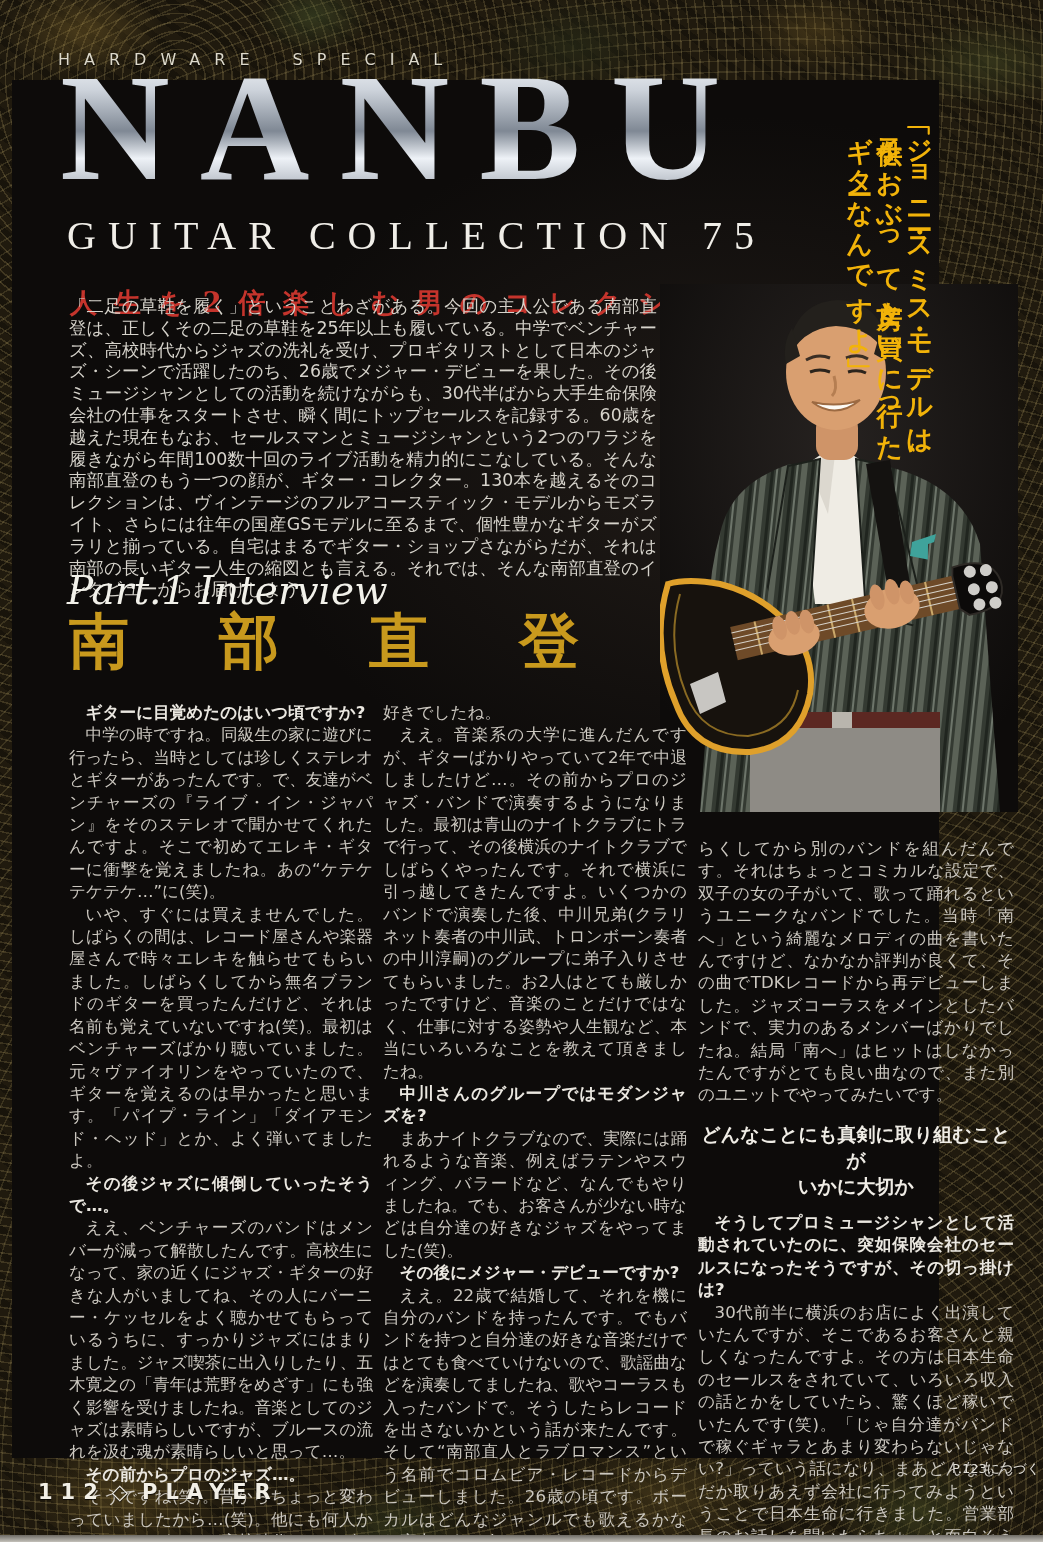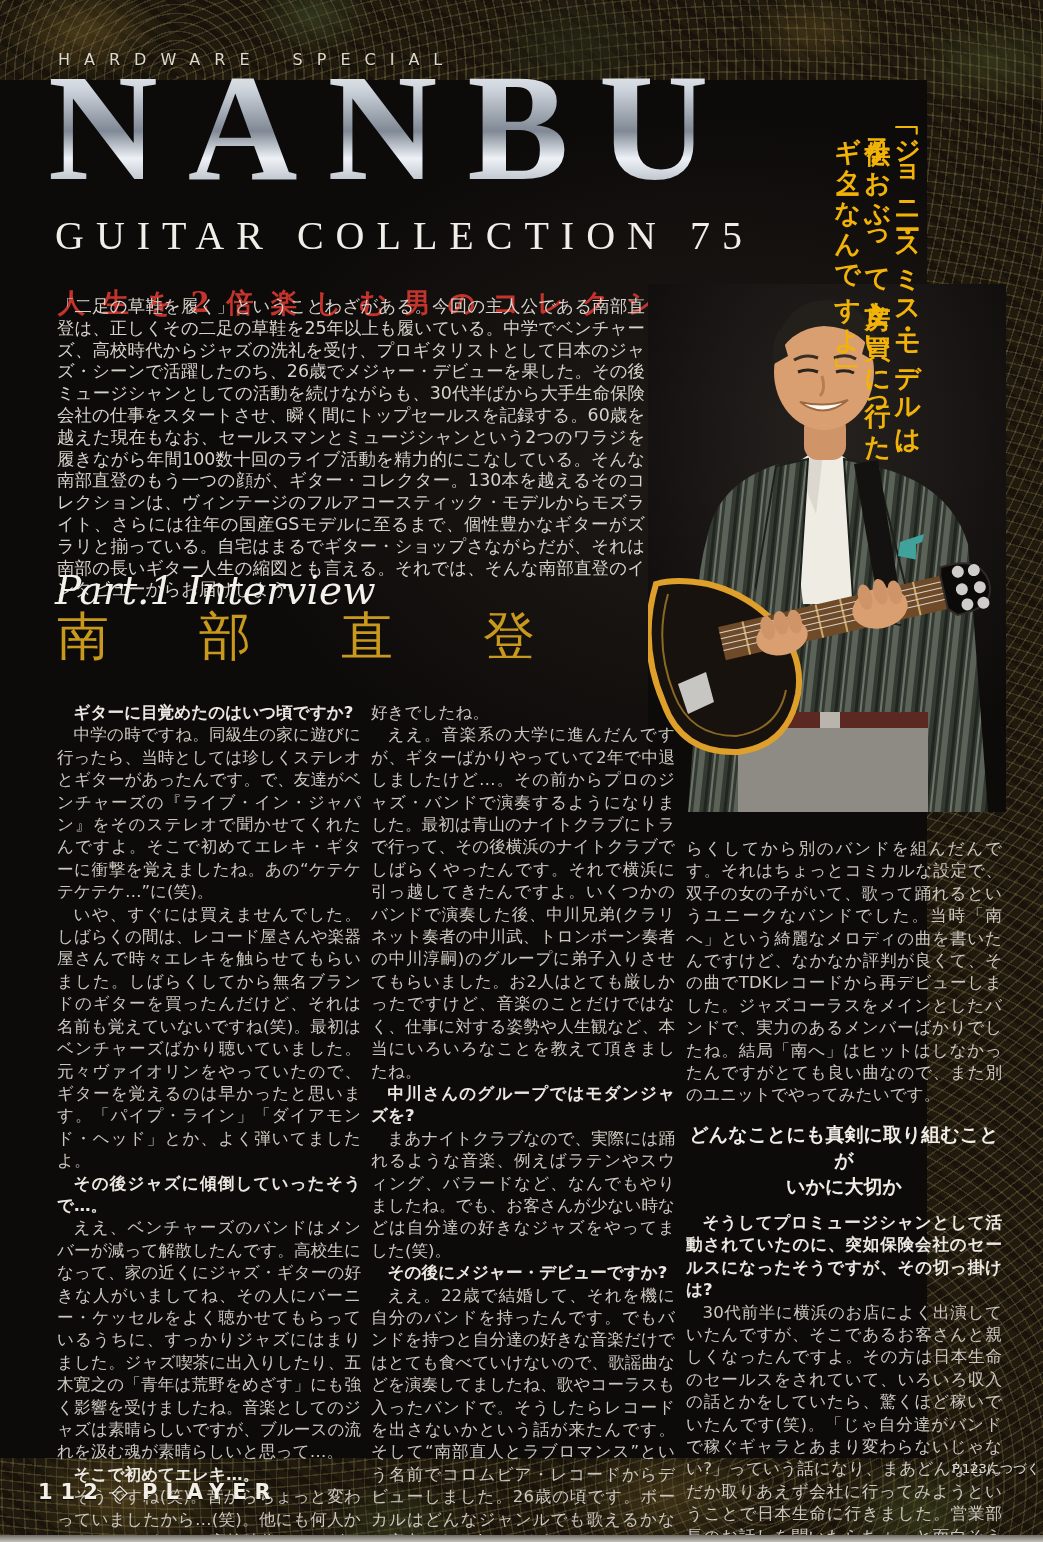--- a/index.html
+++ b/index.html
@@ -22,21 +22,21 @@
       repeating-linear-gradient(37deg, rgba(0,0,0,.25) 0 7px, transparent 7px 19px);
   }
   
   .kicker{
     position:absolute; left:58px; top:50px;
     font-size:16px; letter-spacing:14px; word-spacing:10px;
     color:#ddd9cb; text-shadow:0 1px 1px rgba(0,0,0,.7);
   }
   
   .panel{
-    position:absolute; left:0; top:80px; width:927px; height:1378px;
+    position:absolute; left:12px; top:80px; width:927px; height:1378px;
     background:
       radial-gradient(ellipse 700px 500px at 78% 28%, rgba(48,40,34,.55), transparent 70%),
       linear-gradient(#0d0b0a,#0d0b0a);
   }
   .nanbu{
     position:absolute; left:48px; top:-28px;
     font-family:"Liberation Serif","DejaVu Serif",serif;
     font-size:152px; font-weight:bold; letter-spacing:30px; line-height:1;
     background:linear-gradient(180deg,#fbfdff 0%,#cdd3db 25%,#7f8894 52%,#eef2f7 70%,#8f97a2 100%);
     -webkit-background-clip:text; background-clip:text; color:transparent;
@@ -70,22 +70,23 @@
   }
   
   .part-label{
     position:absolute; left:55px; top:488px;
     font-family:"DejaVu Serif","Liberation Serif",serif; font-style:italic;
     font-size:39px; color:#f2f1ea;
   }
   .interviewee{
     position:absolute; left:57px; top:528px;
     font-family:"DejaVu Serif","Liberation Serif",serif;
-    font-size:52px; letter-spacing:90px; color:#c8991d; line-height:1.1;
+    font-size:60px; letter-spacing:90px; color:#c8991d; line-height:1.1;
     white-space:nowrap;
+    font-weight:bold;
   }
   
   .col{
     position:absolute; width:304px;
     font-size:16.6px; line-height:22.4px; color:#ccc8c0;
     text-align:justify;
   }
   #col0{left:57px;  top:622px;}
   #col1{left:371px; top:622px;}
   #col2{left:686px; top:758px; width:316px;}
@@ -236,21 +237,21 @@
 
     <div class="part-label">Part.1 Interview</div>
     <div class="interviewee">南部直登</div>
 
     <div class="col" id="col0">
         <p class="blk q">ギターに目覚めたのはいつ頃ですか?</p>
         <p class="blk a">中学の時ですね。同級生の家に遊びに行ったら、当時としては珍しくステレオとギターがあったんです。で、友達がベンチャーズの『ライブ・イン・ジャパン』をそのステレオで聞かせてくれたんですよ。そこで初めてエレキ・ギターに衝撃を覚えましたね。あの“ケテケテケテケ…”に(笑)。</p>
         <p class="blk a">いや、すぐには買えませんでした。しばらくの間は、レコード屋さんや楽器屋さんで時々エレキを触らせてもらいました。しばらくしてから無名ブランドのギターを買ったんだけど、それは名前も覚えていないですね(笑)。最初はベンチャーズばかり聴いていました。元々ヴァイオリンをやっていたので、ギターを覚えるのは早かったと思います。「パイプ・ライン」「ダイアモンド・ヘッド」とか、よく弾いてましたよ。</p>
         <p class="blk q">その後ジャズに傾倒していったそうで…。</p>
         <p class="blk a">ええ、ベンチャーズのバンドはメンバーが減って解散したんです。高校生になって、家の近くにジャズ・ギターの好きな人がいましてね、その人にバーニー・ケッセルをよく聴かせてもらっているうちに、すっかりジャズにはまりました。ジャズ喫茶に出入りしたり、五木寛之の「青年は荒野をめざす」にも強く影響を受けましたね。音楽としてのジャズは素晴らしいですが、ブルースの流れを汲む魂が素晴らしいと思って…。</p>
-        <p class="blk q">そこで初めてエレキ…。</p>
+        <p class="blk q">その前からプロのジャズ…。</p>
         <p class="blk a">そうですね(笑)。昔からちょっと変わっていましたから…(笑)。他にも何人かアウトローがいて、高校時代にジャズ・バンドを組んで学園祭で演奏してましたね。</p>
       </div>
     <div class="col" id="col1">
         <p class="blk cont">好きでしたね。</p>
         <p class="blk a">ええ。音楽系の大学に進んだんですが、ギターばかりやっていて2年で中退しましたけど…。その前からプロのジャズ・バンドで演奏するようになりました。最初は青山のナイトクラブにトラで行って、その後横浜のナイトクラブでしばらくやったんです。それで横浜に引っ越してきたんですよ。いくつかのバンドで演奏した後、中川兄弟(クラリネット奏者の中川武、トロンボーン奏者の中川淳嗣)のグループに弟子入りさせてもらいました。お2人はとても厳しかったですけど、音楽のことだけではなく、仕事に対する姿勢や人生観など、本当にいろいろなことを教えて頂きましたね。</p>
         <p class="blk q">中川さんのグループではモダンジャズを?</p>
         <p class="blk a">まあナイトクラブなので、実際には踊れるような音楽、例えばラテンやスウィング、バラードなど、なんでもやりましたね。でも、お客さんが少ない時などは自分達の好きなジャズをやってました(笑)。</p>
         <p class="blk q">その後にメジャー・デビューですか?</p>
         <p class="blk a">ええ。22歳で結婚して、それを機に自分のバンドを持ったんです。でもバンドを持つと自分達の好きな音楽だけではとても食べていけないので、歌謡曲などを演奏してましたね、歌やコーラスも入ったバンドで。そうしたらレコードを出さないかという話が来たんです。そして“南部直人とラブロマンス”という名前でコロムビア・レコードからデビューしました。26歳の頃です。ボーカルはどんなジャンルでも歌えるかなり実力のある人で。まあ、いわゆるムード歌謡ですね。レコードは2枚出したんですが、デビュー曲は「オリコン」のヒットチャートの上位に入ったりして、多少売れたんですよ(笑)。そのバンドは3年ほどやってました。でも結局解散して、しば</p>
       </div>

